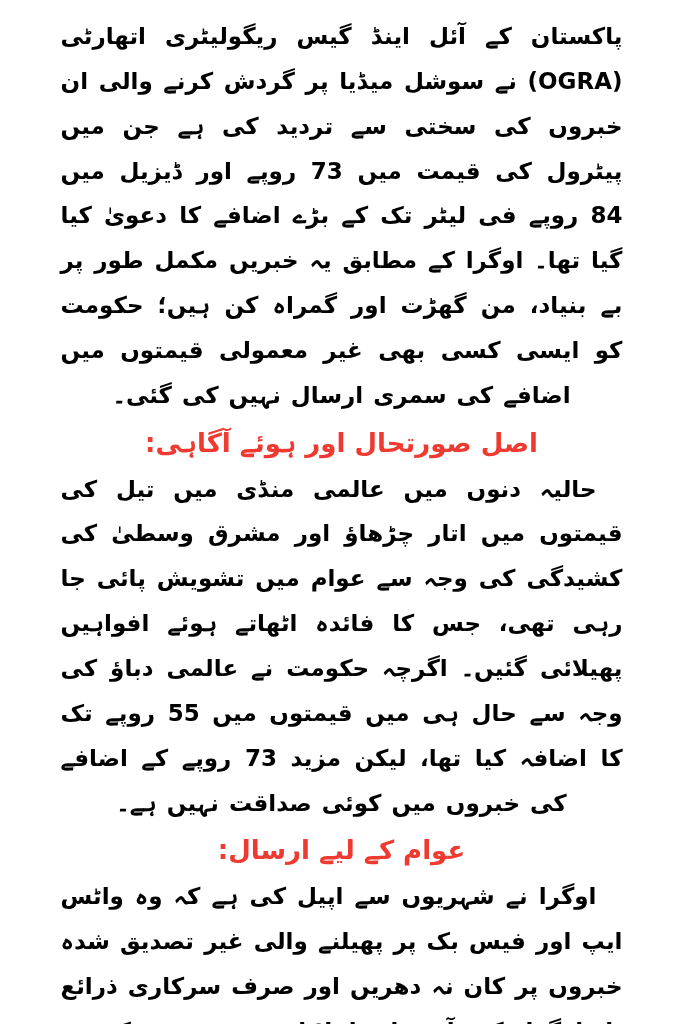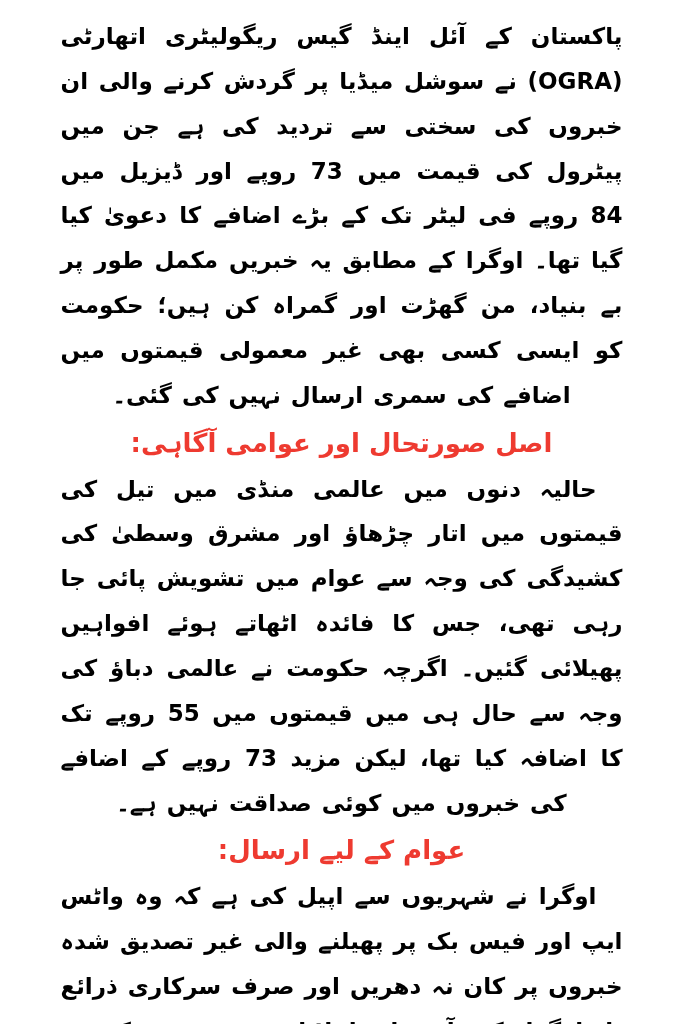--- a/index.html
+++ b/index.html
@@ -47,21 +47,21 @@
     color: var(--accent_red);
   }
 </style>
 </head>
 <body>
 
 <div class="page">
 
   <p class="body-para">پاکستان کے آئل اینڈ گیس ریگولیٹری اتھارٹی (OGRA) نے سوشل میڈیا پر گردش کرنے والی ان خبروں کی سختی سے تردید کی ہے جن میں پیٹرول کی قیمت میں 73 روپے اور ڈیزیل میں 84 روپے فی لیٹر تک کے بڑے اضافے کا دعویٰ کیا گیا تھا۔ اوگرا کے مطابق یہ خبریں مکمل طور پر بے بنیاد، من گھڑت اور گمراہ کن ہیں؛ حکومت کو ایسی کسی بھی غیر معمولی قیمتوں میں اضافے کی سمری ارسال نہیں کی گئی۔</p>
 
-  <h2 class="section-heading">اصل صورتحال اور عوامی آگاہی:</h2>
+  <h2 class="section-heading">اصل صورتحال اور ہوئے آگاہی:</h2>
 
   <p class="body-para indent">حالیہ دنوں میں عالمی منڈی میں تیل کی قیمتوں میں اتار چڑھاؤ اور مشرق وسطیٰ کی کشیدگی کی وجہ سے عوام میں تشویش پائی جا رہی تھی، جس کا فائدہ اٹھاتے ہوئے افواہیں پھیلائی گئیں۔ اگرچہ حکومت نے عالمی دباؤ کی وجہ سے حال ہی میں قیمتوں میں 55 روپے تک کا اضافہ کیا تھا، لیکن مزید 73 روپے کے اضافے کی خبروں میں کوئی صداقت نہیں ہے۔</p>
 
   <h2 class="section-heading">عوام کے لیے ارسال:</h2>
 
   <p class="body-para indent">اوگرا نے شہریوں سے اپیل کی ہے کہ وہ واٹس ایپ اور فیس بک پر پھیلنے والی غیر تصدیق شدہ خبروں پر کان نہ دھریں اور صرف سرکاری ذرائع یا اوگرا کے آفیشل اعلانات پر یقین کریں۔ پیٹرول کی قیمتوں میں کسی بھی قسم کی تبدیلی کا براہ راست اثر ٹرانسپورٹ اور اشیائے ضروریہ کی قیمتوں پر پڑتا ہے، اس لیے مستند معلومات کے لیے حکومتی پورٹلز سے وابستہ رہنا ضروری ہے۔</p>
 
 </div>
 
 </body></html>

